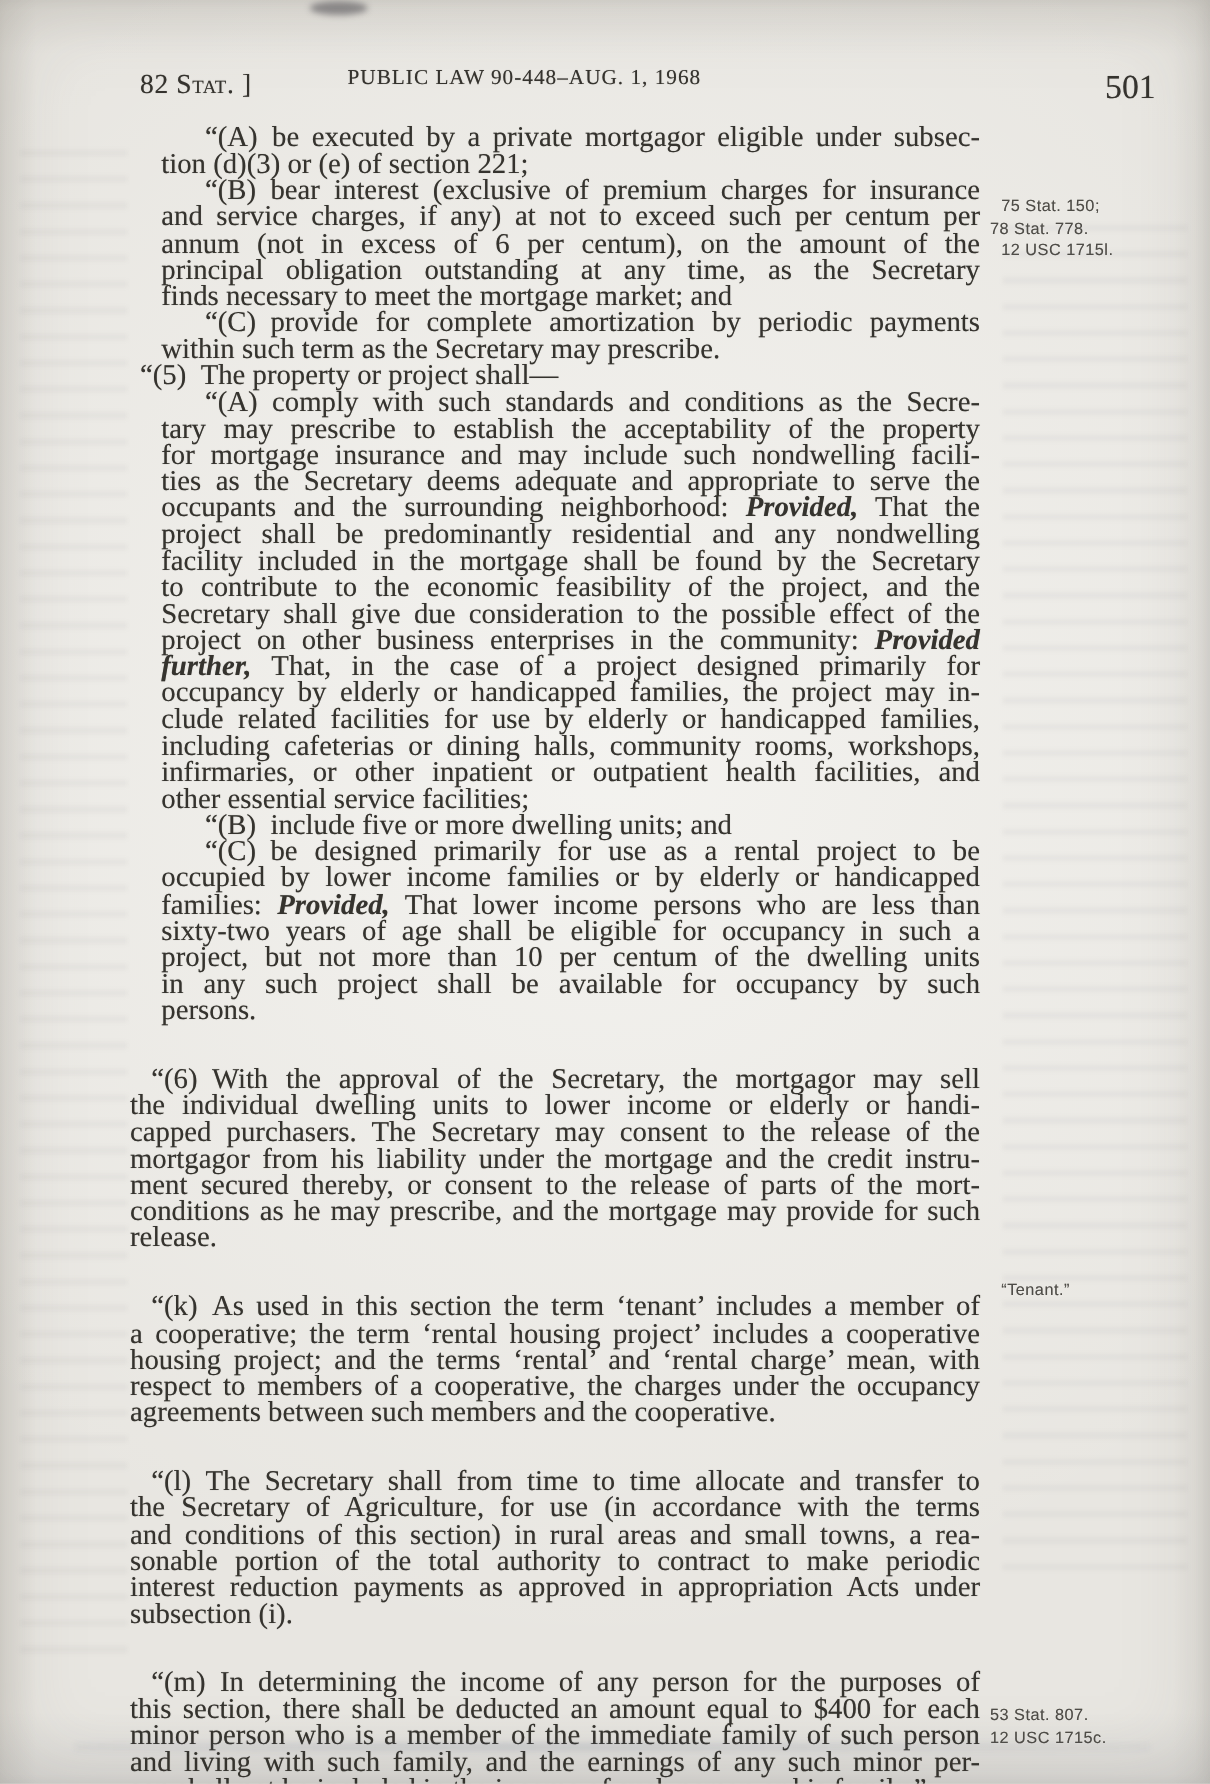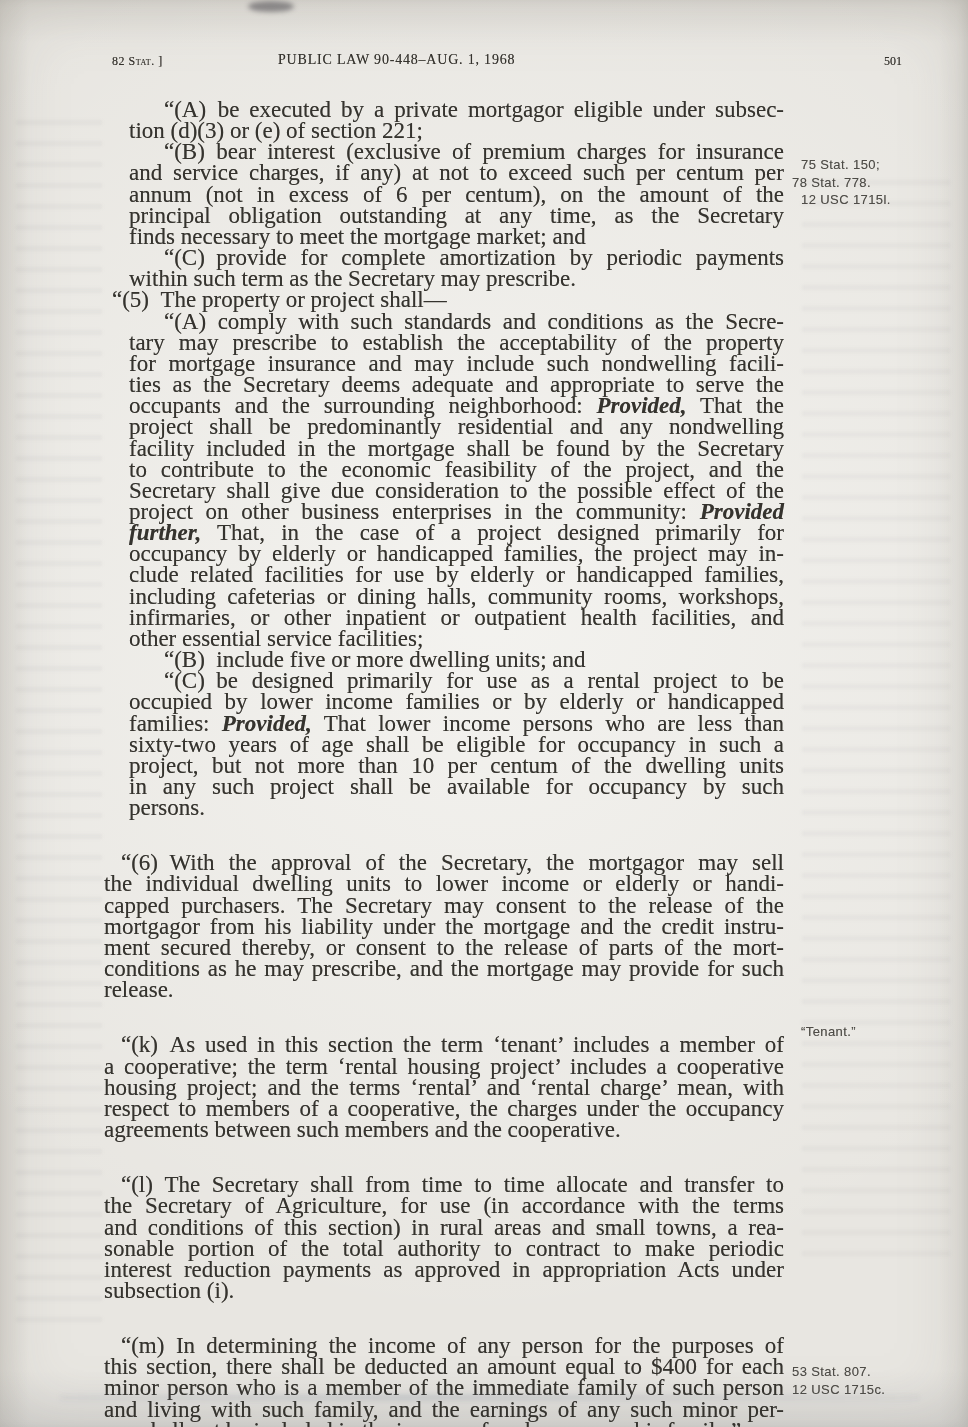--- a/index.html
+++ b/index.html
@@ -16,23 +16,23 @@
     background-image:
       radial-gradient(120% 85% at 50% 42%, rgba(253,253,251,0.55) 0%, rgba(253,253,251,0) 60%),
       linear-gradient(180deg, rgba(175,170,160,0.20) 0%, rgba(0,0,0,0) 3%, rgba(0,0,0,0) 96%, rgba(145,148,155,0.16) 100%),
       linear-gradient(90deg, rgba(165,160,150,0.22) 0%, rgba(0,0,0,0) 3%, rgba(0,0,0,0) 97%, rgba(165,162,155,0.14) 100%);
     box-shadow: inset 0 0 70px rgba(125,120,108,0.22), inset -4px 0 10px rgba(0,0,0,0.05);
     font-family: "Liberation Serif", "DejaVu Serif", serif;
   }
 
   
   .hdr-item { position: absolute; color: #35332e; text-shadow: 0 0 0.6px rgba(52,50,44,0.55); }
-  .stat    { left: 112px; top: 54px; font-size: 12px; font-variant: small-caps; letter-spacing: 0.5px; }
-  .title   { left: 278px; top: 52px; font-size: 14px; letter-spacing: 0.8px; }
-  .pagenum { left: 884px; top: 54px; font-size: 12px; }
+  .stat    { left: 112px; top: 54px; font-size: 22px; font-variant: small-caps; letter-spacing: 0.5px; }
+  .title   { left: 278px; top: 52px; font-size: 17px; letter-spacing: 0.8px; }
+  .pagenum { left: 884px; top: 54px; font-size: 27px; }
 
   
   .text-column {
     position: absolute;
     left: 104px;
     top: 99px;
     width: 680px;
     font-size: 23px;
     line-height: 21.15px;
     color: #35332e;

